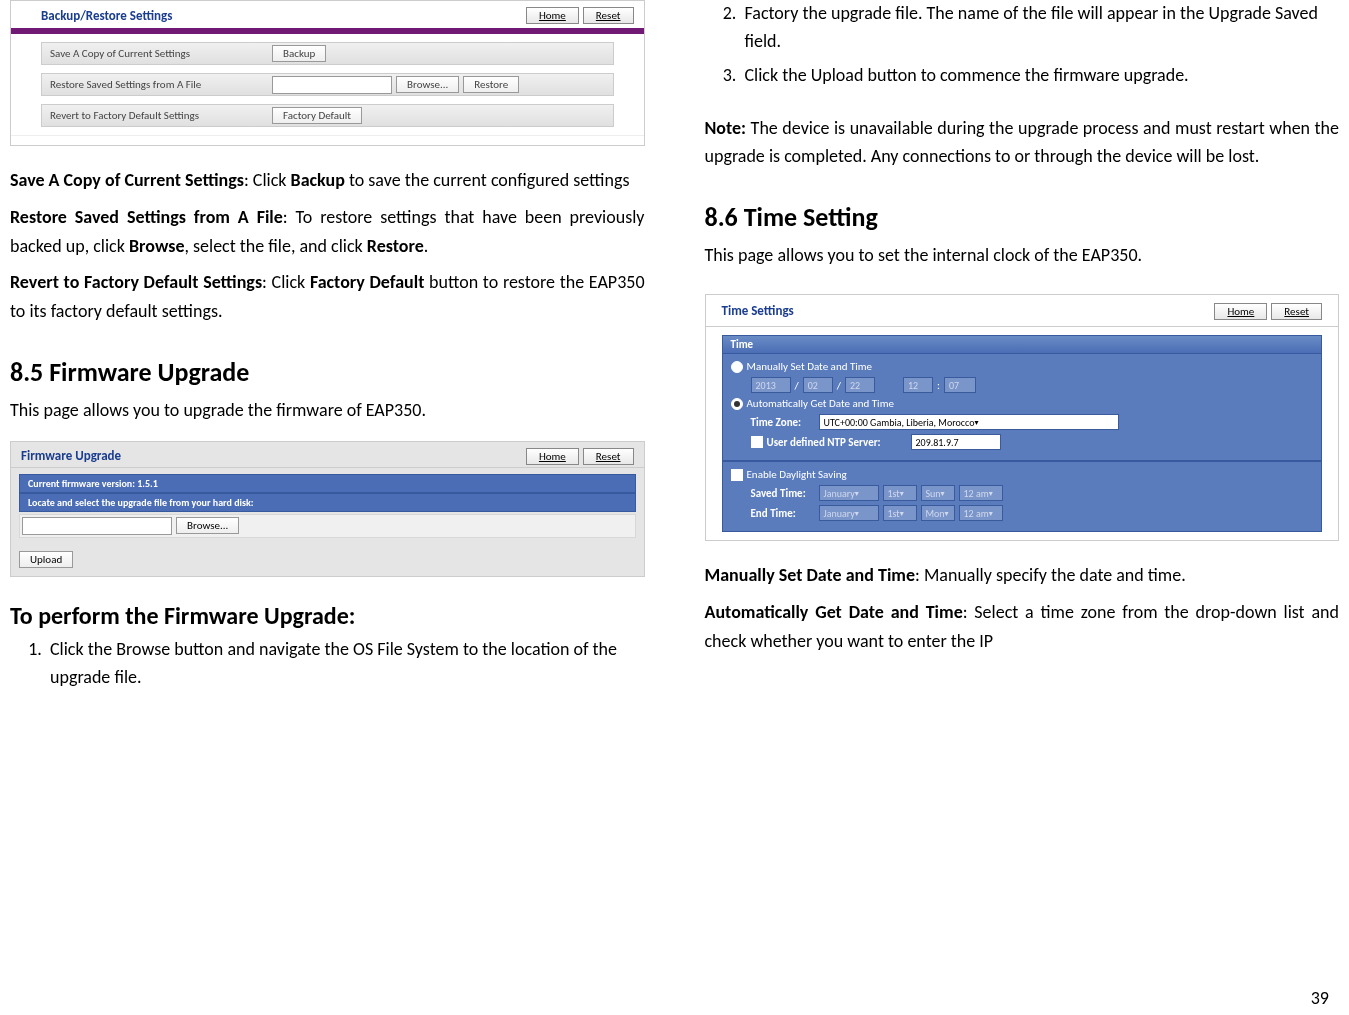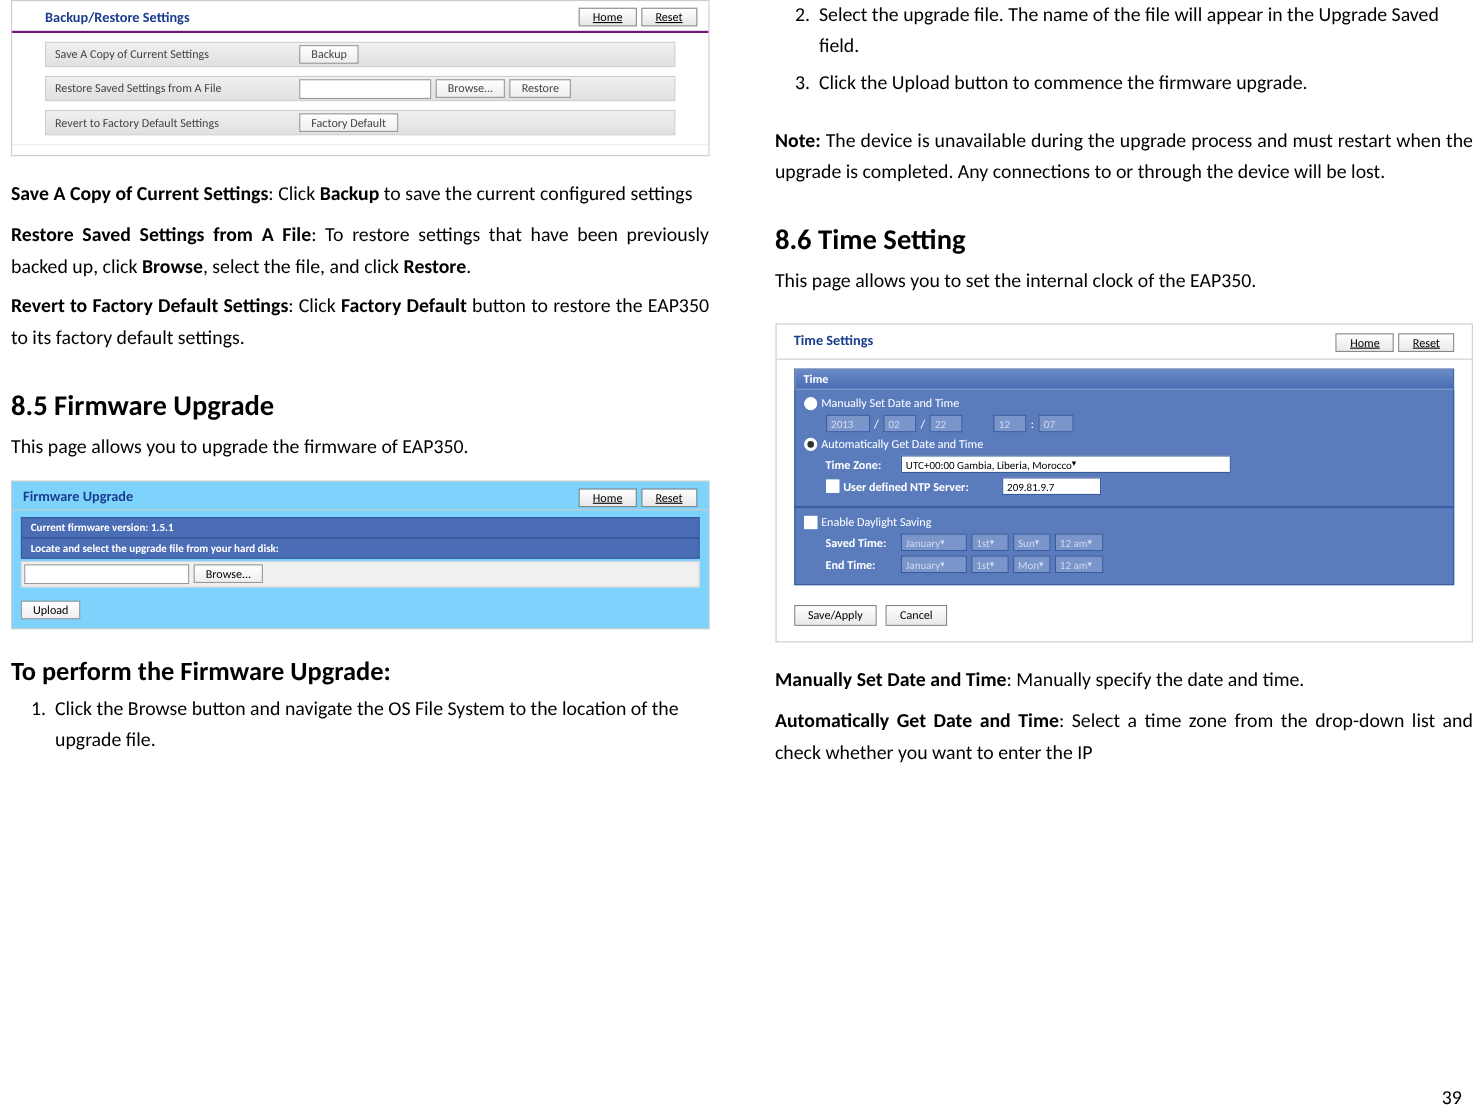--- a/index.html
+++ b/index.html
@@ -29,23 +29,23 @@
     
     .backup-shot {
       border: 1px solid #ccc;
       background: #fff;
       margin: 0 0 20px 0;
       padding: 0;
     }
     .backup-hdr {
       display: flex;
       justify-content: space-between;
-      align-items: flex-end;
+      align-items: center;
       padding: 6px 10px 4px 30px;
-      border-bottom: 2px solid #701a75;
+      border-bottom: 6px solid #701a75;
     }
     .backup-title {
       color: #1a3d8f;
       font-weight: bold;
       font-size: 13px;
     }
     .hdr-btns { display: flex; gap: 4px; }
     .hdr-btn {
       font-size: 11px;
       background: linear-gradient(#fff, #e8e8e8);
@@ -98,21 +98,21 @@
 
     h2.section {
       font-size: 26px;
       font-weight: bold;
       margin: 30px 0 8px 0;
     }
 
     
     .fw-shot {
       border: 1px solid #ccc;
-      background: #7dd3fc;
+      background: #e5e5e5;
       margin: 16px 0 24px 0;
     }
     .fw-hdr {
       display: flex;
       justify-content: space-between;
       padding: 6px 10px 2px 10px;
       border-bottom: 1px solid #ccc;
     }
     .fw-title {
       font-weight: bold;
@@ -337,21 +337,21 @@
     <ol class="list">
       <li>
         <span>Click the </span><span class="bold">Browse</span><span> button and navigate the OS File System to the location of the upgrade file.</span>
       </li>
     </ol>
   </div>
 
   <div class="column col-right">
     <ol class="list" start="2" style="margin-top:0">
       <li>
-        <span>Select the upgrade file. The name of the file will appear in the </span><span class="italic">Upgrade Saved</span><span> field.</span>
+        <span>Factory the upgrade file. The name of the file will appear in the </span><span class="italic">Upgrade Saved</span><span> field.</span>
       </li>
       <li>
         <span>Click the </span><span class="bold">Upload</span><span> button to commence the firmware upgrade.</span>
       </li>
     </ol>
 
     <p class="body-text" style="margin-top:24px">
       <span class="bold">Note:</span><span> The device is unavailable during the upgrade process and must restart when the upgrade is completed. Any connections to or through the device will be lost.</span>
     </p>
 
@@ -412,24 +412,20 @@
           </div>
           <div class="time-row indent">
             <span class="tlabel">End Time:</span>
             <span class="tinput sel" style="width:60px">January</span>
             <span class="tinput sel" style="width:34px">1st</span>
             <span class="tinput sel" style="width:34px">Mon</span>
             <span class="tinput sel" style="width:44px">12 am</span>
           </div>
         </div>
       </div>
-      <div class="time-footer">
-        <span class="footer-btn">Save/Apply</span>
-        <span class="footer-btn">Cancel</span>
-      </div>
     </div>
 
     <p class="body-text">
       <span class="bold">Manually Set Date and Time</span><span>: Manually specify the date and time.</span>
     </p>
     <p class="body-text">
       <span class="bold">Automatically Get Date and Time</span><span>: Select a time zone from the drop-down list and check whether you want to enter the IP</span>
     </p>
   </div>
 </div>

